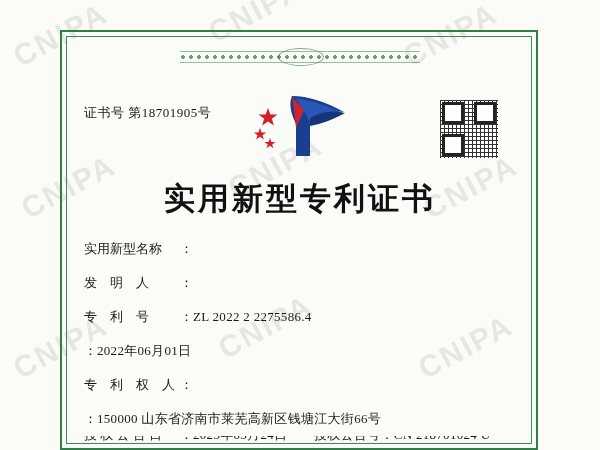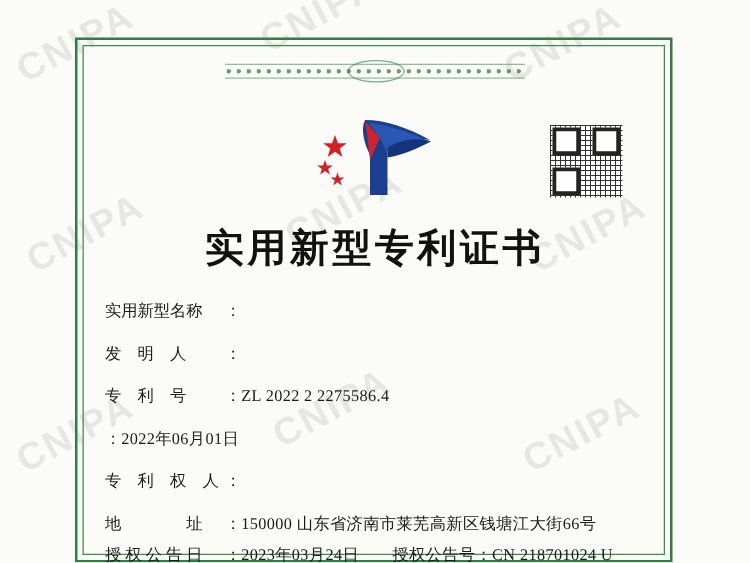--- a/index.html
+++ b/index.html
@@ -171,21 +171,21 @@
   }
 
   .fields {
     position: absolute;
     left: 84px;
     top: 232px;
     width: 420px;
   }
   .field-row {
     display: flex;
-    align-items: center;
+    align-items: flex-end;
     font-size: 13px;
     color: #1a1a1a;
     height: 34px;
     line-height: 34px;
     white-space: nowrap;
   }
   .field-label {
     width: 96px;
     flex: 0 0 96px;
     letter-spacing: 0;
@@ -230,20 +230,21 @@
   <div class="frame-outer"></div>
   <div class="frame-inner"></div>
 
   <div class="ornament">
     <div class="orn-line a"></div>
     <div class="orn-dots"></div>
     <div class="orn-line b"></div>
     <div class="orn-center"></div>
   </div>
 
+  <div class="cert-no">证书号 第18701905号</div>
 
   <div class="logo-wrap">
     <svg width="110" height="76" viewBox="0 0 110 76" xmlns="http://www.w3.org/2000/svg">
 
       <g fill="#d32028">
         <polygon points="20,20 22.4,26.6 29.4,26.6 23.8,30.8 25.9,37.6 20,33.4 14.1,37.6 16.2,30.8 10.6,26.6 17.6,26.6"></polygon>
         <polygon points="12,40 13.6,44.4 18.2,44.4 14.5,47.2 15.9,51.6 12,48.8 8.1,51.6 9.5,47.2 5.8,44.4 10.4,44.4"></polygon>
         <polygon points="22,50 23.4,53.9 27.5,53.9 24.2,56.4 25.4,60.3 22,57.8 18.6,60.3 19.8,56.4 16.5,53.9 20.6,53.9"></polygon>
       </g>
 
@@ -282,21 +283,20 @@
       <span class="field-colon">：</span>
       <span class="field-value">2022年06月01日</span>
     </div>
 
     <div class="field-row">
       <span class="field-label">专　利　权　人</span>
       <span class="field-colon">：</span>
     </div>
 
     <div class="field-row">
-      <span class="field-label">地　　　　址</span>
       <span class="field-colon">：</span>
       <span class="field-value">150000 山东省济南市莱芜高新区钱塘江大街66号</span>
     </div>
 
     <div class="field-row cut">
       <div class="cut-inner">
         <span class="field-label">授 权 公 告 日</span>
         <span class="field-colon">：</span>
         <span class="field-value">2023年03月24日　　授权公告号：CN 218701024 U</span>
       </div>

